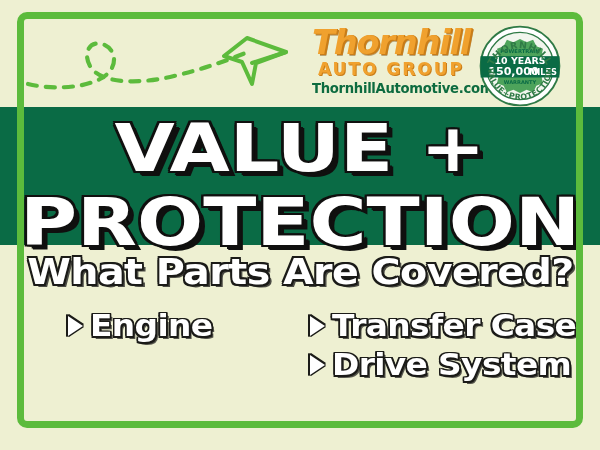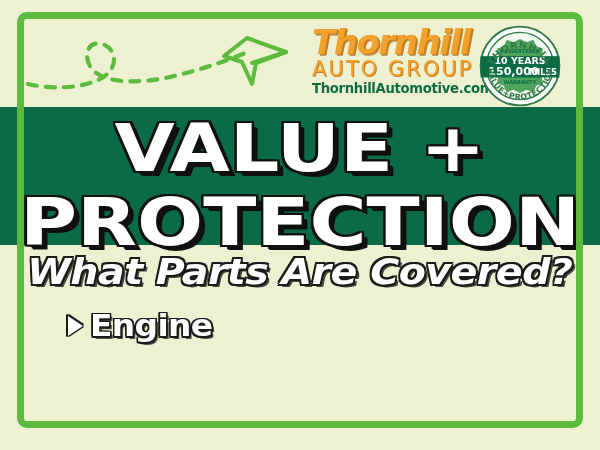--- a/index.html
+++ b/index.html
@@ -77,22 +77,22 @@
     color: #f0a12e;
     text-shadow:
       1px 0 0 #c97d18,
       2px 1px 0 #c97d18,
       2px 2px 0 rgba(120,70,10,.45);
     transform: scaleX(1.02);
     white-space: nowrap;
   }
   .logo-sub {
     font-family: "DejaVu Sans", sans-serif;
-    font-weight: normal;
-    font-size: 21px;
+    font-weight: bold;
+    font-size: 17px;
     line-height: 17px;
     letter-spacing: 2.0px;
     color: #f0a12e;
     text-shadow: 1px 1px 0 #c97d18;
     margin-top: 2px;
     white-space: nowrap;
   }
   .logo-url {
     font-family: "DejaVu Sans", sans-serif;
     font-weight: bold;
@@ -149,21 +149,20 @@
   }
 
   
   .subtitle {
     position: absolute;
     left: 0;
     top: 252px;
     width: 600px;
     text-align: center;
     z-index: 4;
-    font-style: italic;
   }
   .subtitle span {
     font-family: "DejaVu Sans", sans-serif;
     font-weight: bold;
     font-size: 36px;
     line-height: 40px;
     color: #ffffff;
     letter-spacing: -0.5px;
     transform: scaleX(1.1);
     display: inline-block;
@@ -294,17 +293,27 @@
   </div>
 
   <div class="lists">
     <div class="col col-left">
       <div class="part-item">
         <span class="bullet"></span>
         <span class="part-label">Engine</span>
       </div>
     </div>
 
+    <div class="col col-right">
+      <div class="part-item">
+        <span class="bullet"></span>
+        <span class="part-label">Transfer Case</span>
+      </div>
+      <div class="part-item">
+        <span class="bullet"></span>
+        <span class="part-label">Drive System</span>
+      </div>
+    </div>
   </div>
 
   <div class="frame"></div>
 
 </div>
 
 </body></html>

